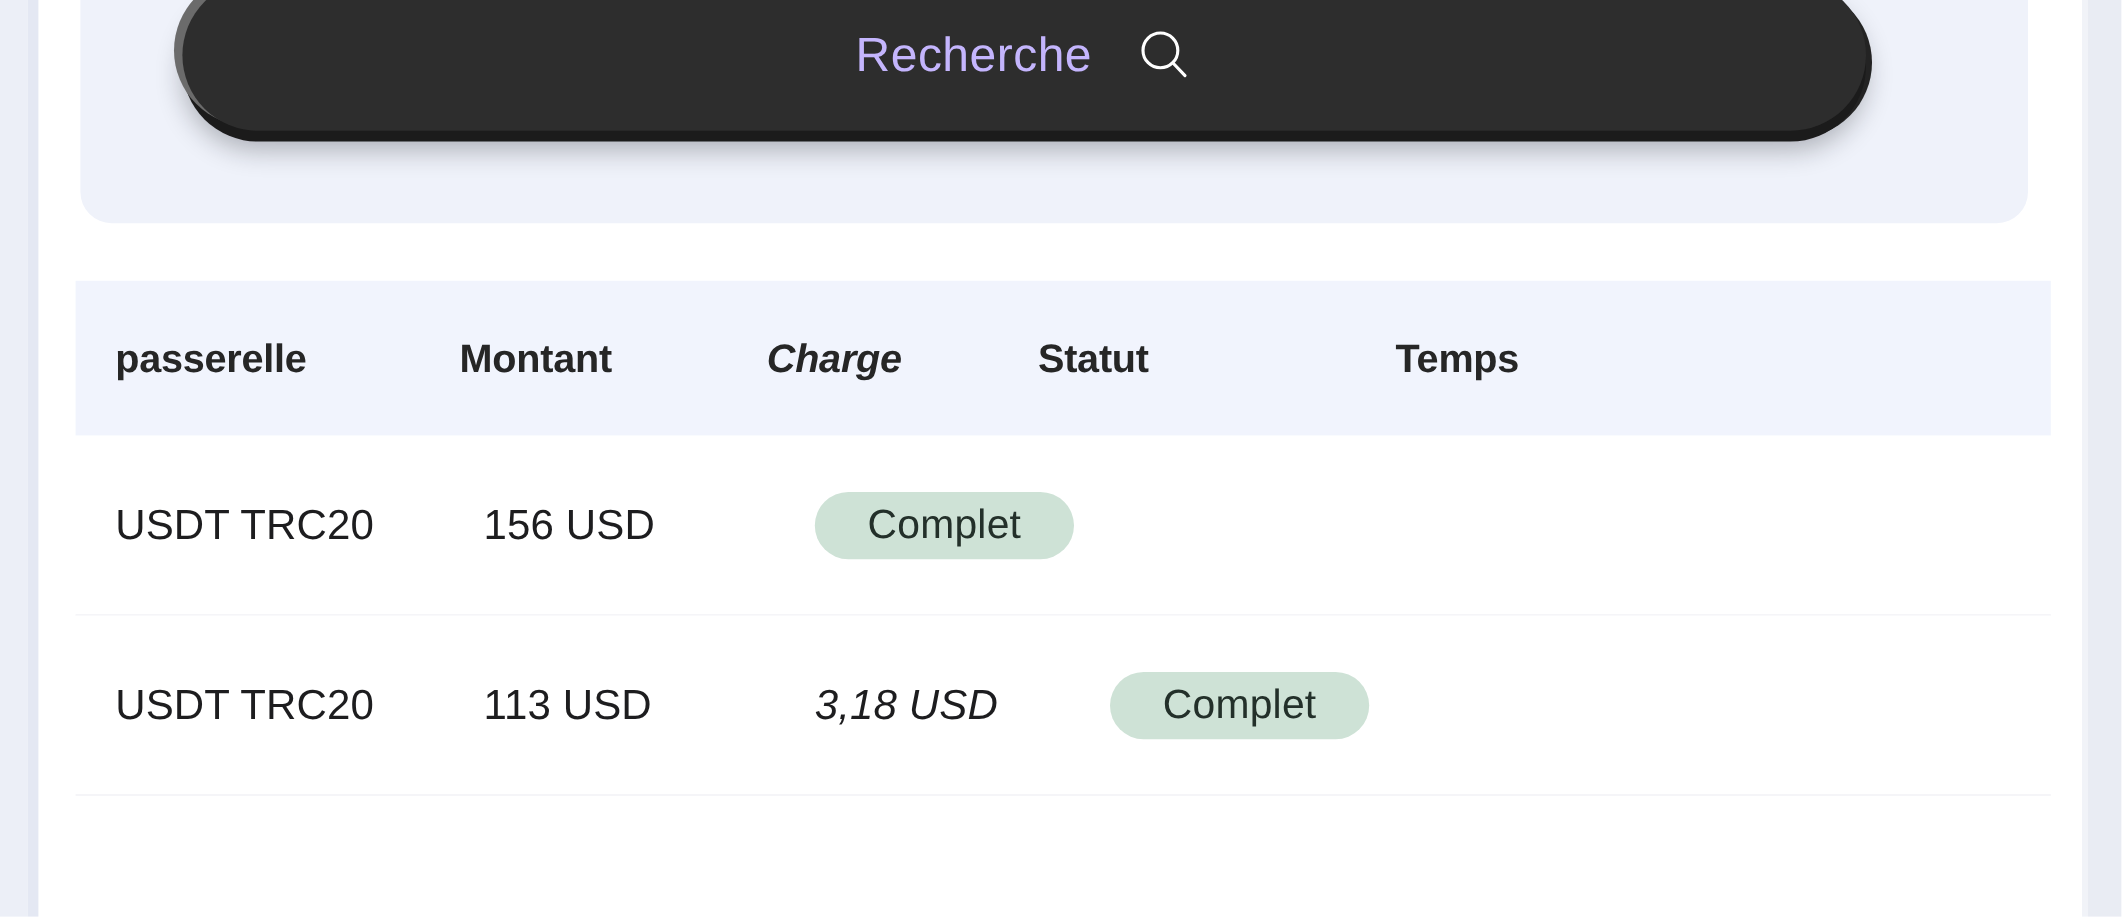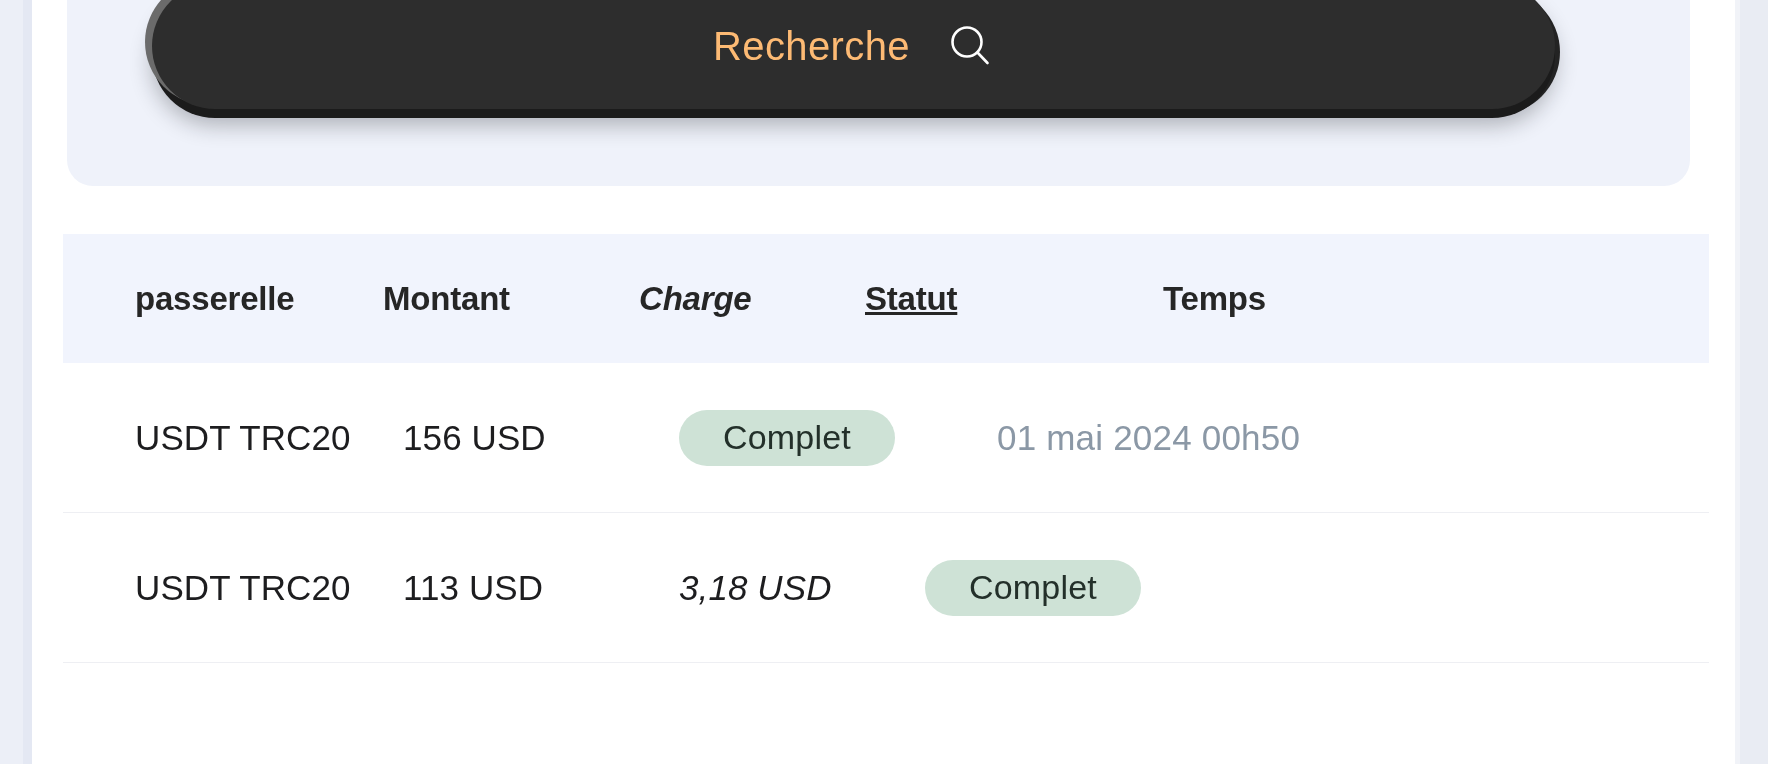--- a/index.html
+++ b/index.html
@@ -58,21 +58,21 @@
     justify-content:center;
     gap:36px;
     cursor:pointer;
     box-shadow:
        -7px -4px 0 0 #6b6b6b,
         0 9px 0 0 #1b1b1b,
         5px 6px 0 0 #232323,
         0 16px 22px rgba(20,22,30,0.30);
   }
   .search-label{
-    color:#fdba74;
+    color:#c4b5fd;
     font-size:40px;
     font-weight:400;
     letter-spacing:0.4px;
     line-height:1;
     font-family:"Liberation Sans", sans-serif;
   }
   .search-icon{
     width:48px; height:48px;
     display:block;
   }
@@ -103,24 +103,24 @@
     border-bottom:1px solid #eeeff3;
     gap:20px;
   }
   .row .cell{
     font-size:35px;
     font-weight:400;
     color:#1d1d1f;
     letter-spacing:0.1px;
   }
   
-  .c-gateway{ width:288px; padding-left:72px; }
+  .c-gateway{ width:288px; padding-left:33px; }
   .c-amount { width:256px;margin-left:32px; }
   .c-charge { width:226px;font-style:italic; }
-  .c-status { width:298px;text-decoration:underline; }
+  .c-status { width:298px; }
   .c-time   { flex:1; }
 
   .badge{
     display:inline-flex;
     align-items:center;
     justify-content:center;
     min-width:216px;
     height:56px;
     padding:0 26px;
     background:#cee2d6;
@@ -165,23 +165,20 @@
       <div class="cell c-status">Statut</div>
       <div class="cell c-time">Temps</div>
     </div>
 
     <div class="row">
       <div class="cell c-gateway">USDT TRC20</div>
       <div class="cell c-amount">156 USD</div>
       <div class="cell c-status">
         <span class="badge">Complet</span>
       </div>
-      <div class="cell c-time">
-        <span class="time-text">01 mai 2024 00h50</span>
-      </div>
     </div>
 
     <div class="row">
       <div class="cell c-gateway">USDT TRC20</div>
       <div class="cell c-amount">113 USD</div>
       <div class="cell c-charge">3,18 USD</div>
       <div class="cell c-status">
         <span class="badge">Complet</span>
       </div>
     </div>

